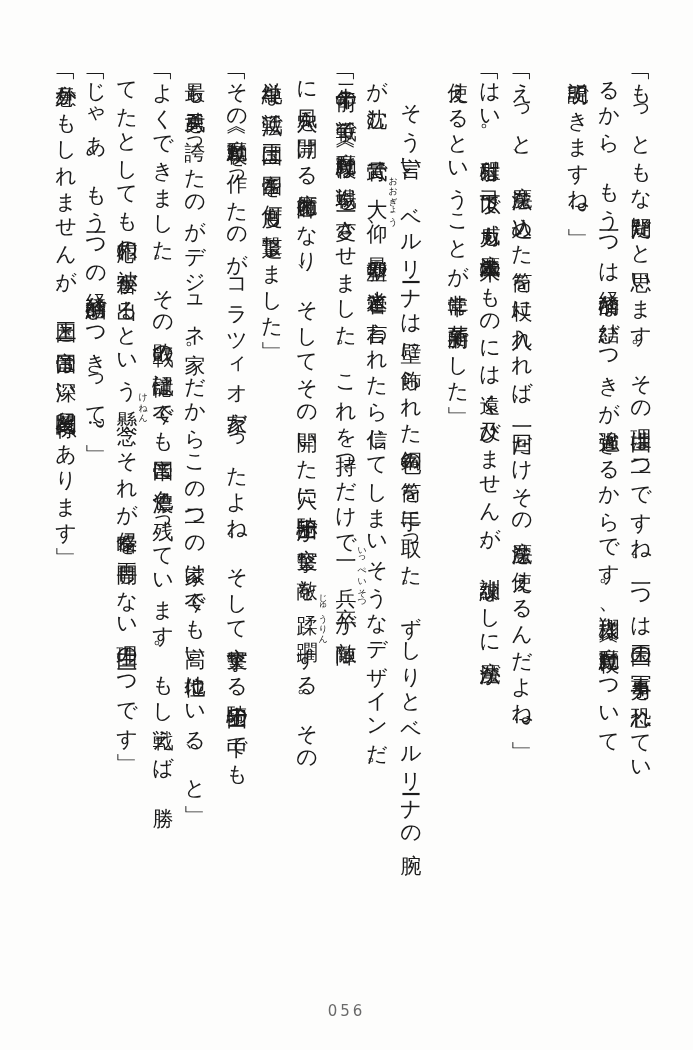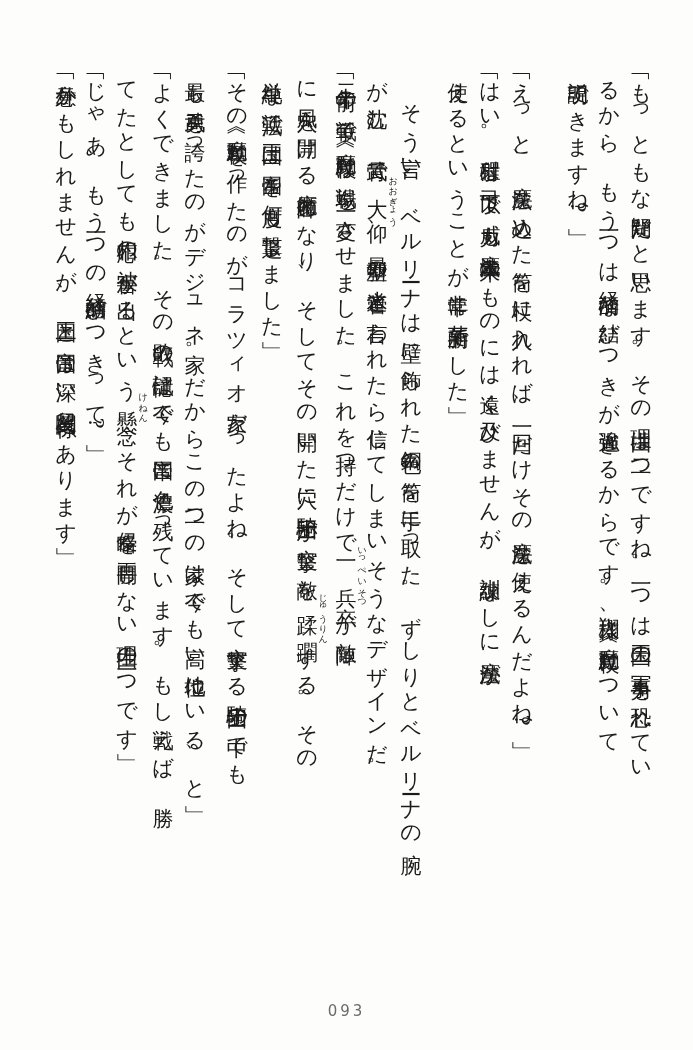--- a/index.html
+++ b/index.html
@@ -72,14 +72,14 @@
       <div class="col" style="left: 334px;">「二十年前の戦争で《魔動杖》は戦場を一変させました。これを持つだけで<ruby>一兵卒<rt>いっぺいそつ</rt></ruby>が敵陣</div>
       <div class="col" style="left: 295px;">に風穴を開ける魔術師となり、そしてその開いた穴に騎士団が突撃し敵を<ruby>蹂躙<rt>じゅうりん</rt></ruby>する。その</div>
       <div class="col" style="left: 260px;">単純な戦法で王国は帝国を何度も撃退しました」</div>
       <div class="col" style="left: 225px;">「その《魔動杖》を作ったのがコラツィオ家だったよね。そして突撃する騎士団の中でも</div>
       <div class="col" style="left: 183px;">最も武勇を誇ったのがデジュネ家。だからこの二つの家は今でも高い地位にいる、と」</div>
       <div class="col" style="left: 151px;">「よくできました。その敗戦の記憶は今でも帝国に色濃く残っています。もし戦えば、勝</div>
       <div class="col" style="left: 115px;">てたとしても相応の被害が出るという<ruby>懸念<rt>けねん</rt></ruby>。それが侵略を再開しない理由の一つです」</div>
       <div class="col" style="left: 84px;">「じゃあ、もう一つの経済的結びつきって?」</div>
       <div class="col" style="left: 54px;">「意外かもしれませんが、王国と帝国は深い貿易関係にあります」</div>
     </div>
-  <div class="page-number">093</div>
+  <div class="page-number">056</div>
 </div>
 
 </body></html>

